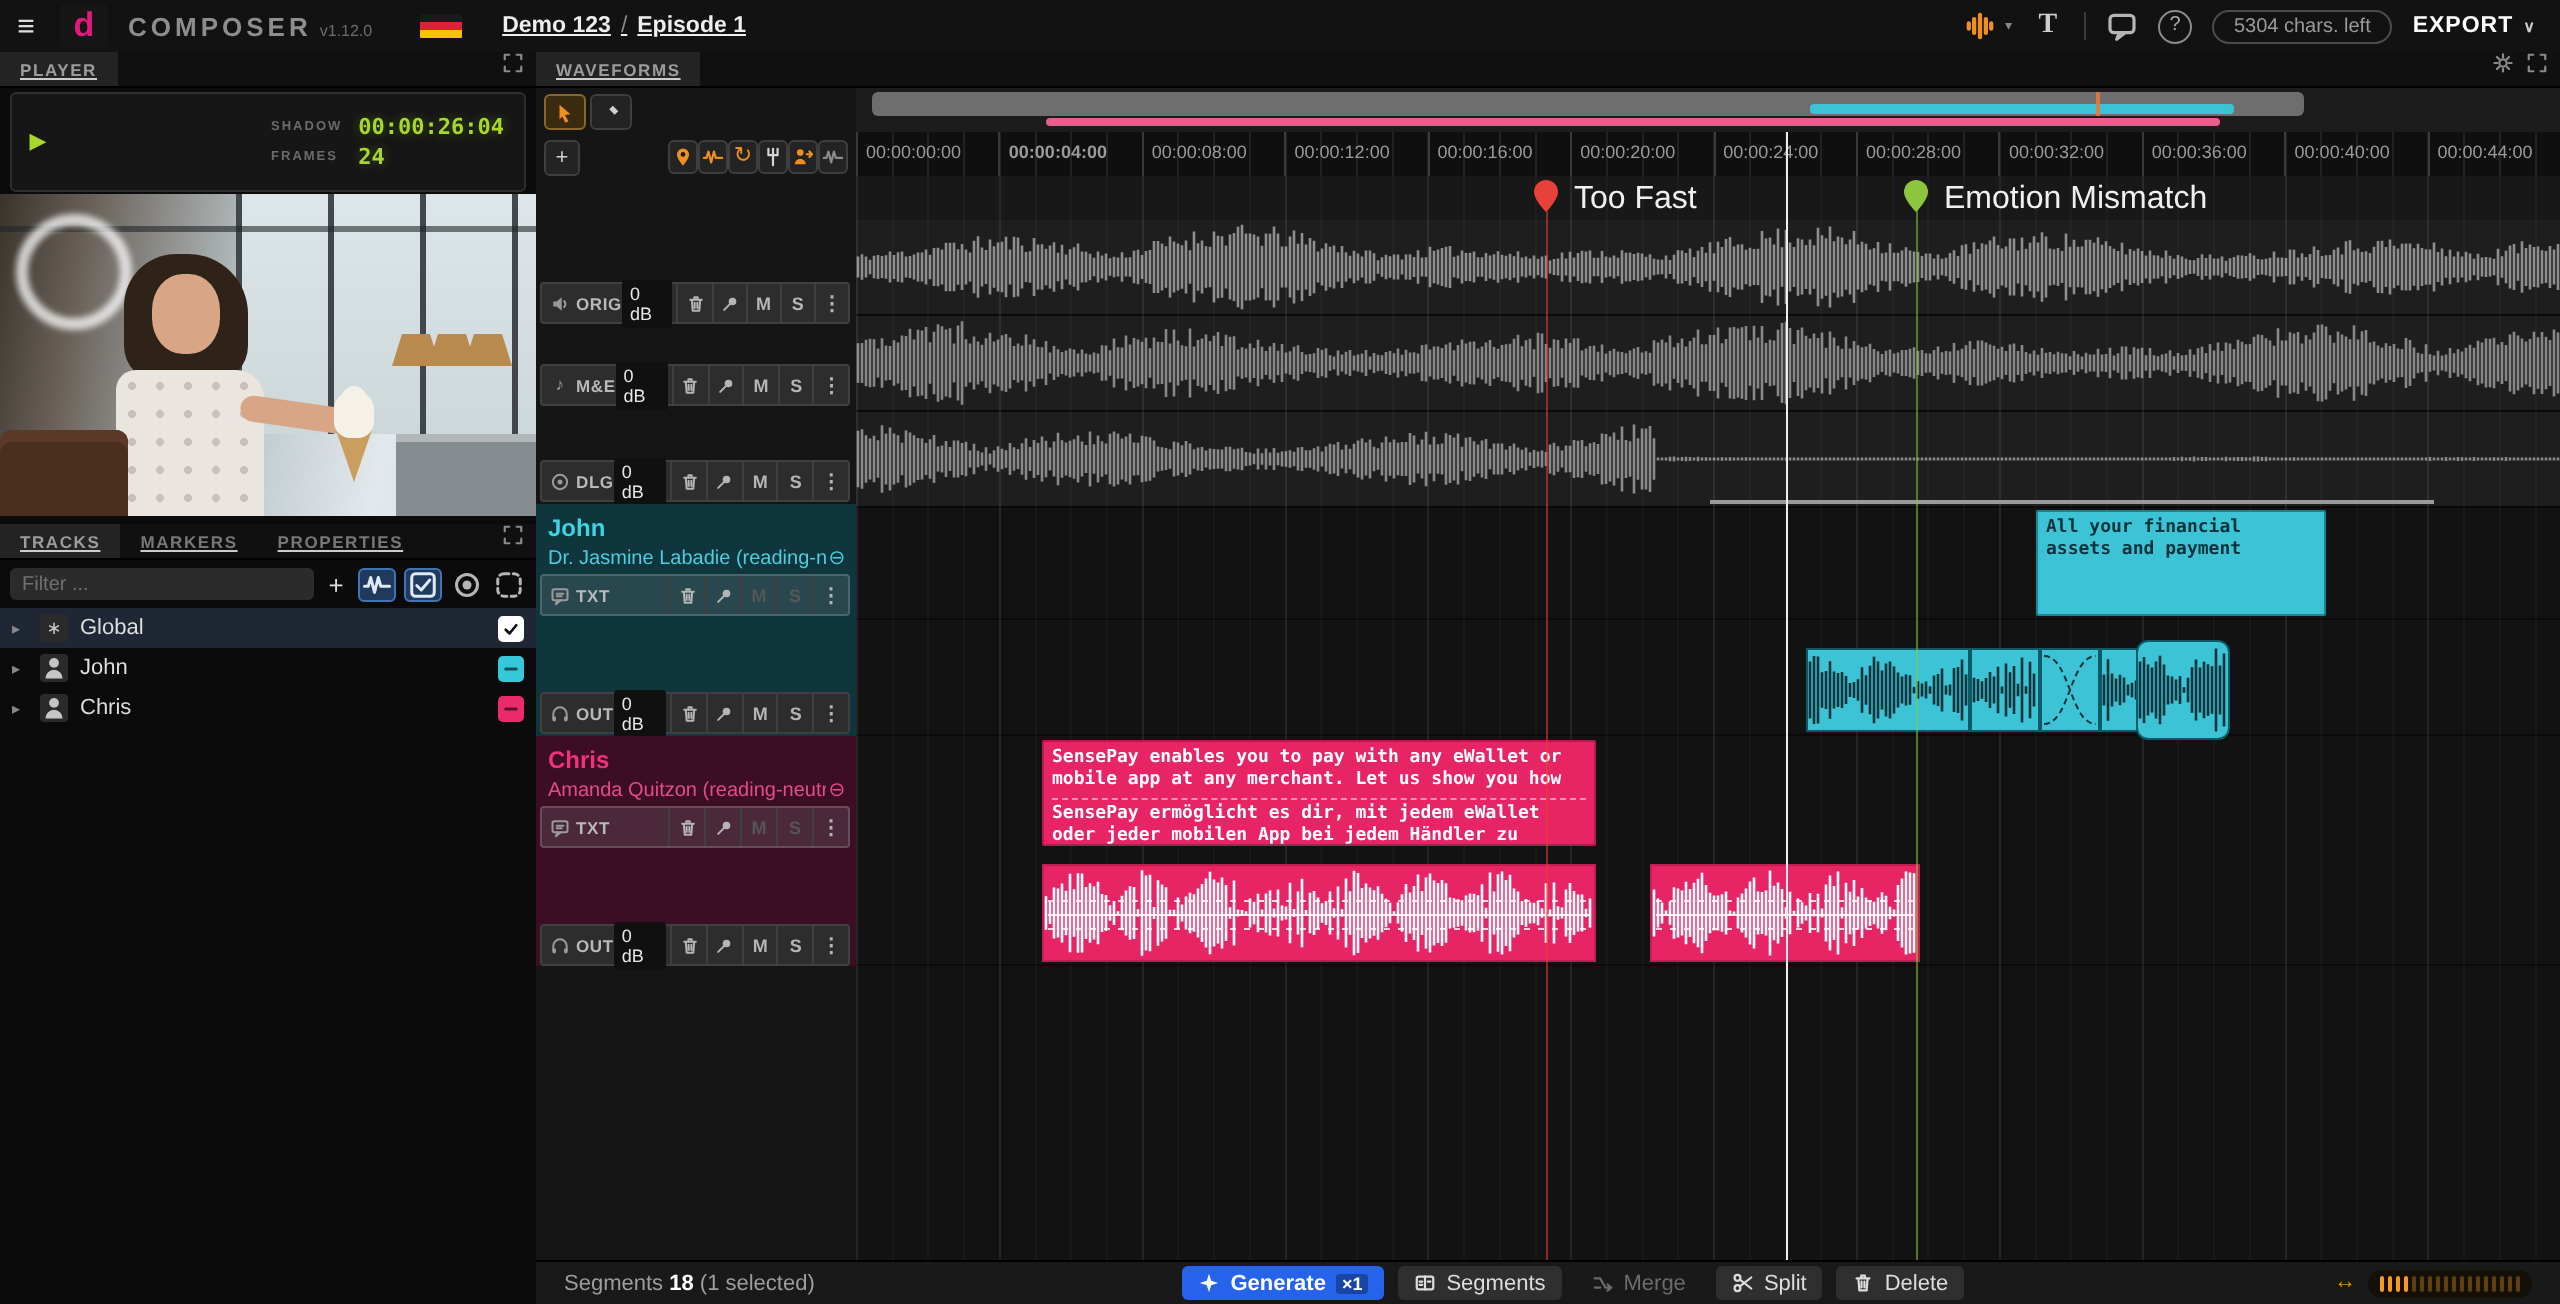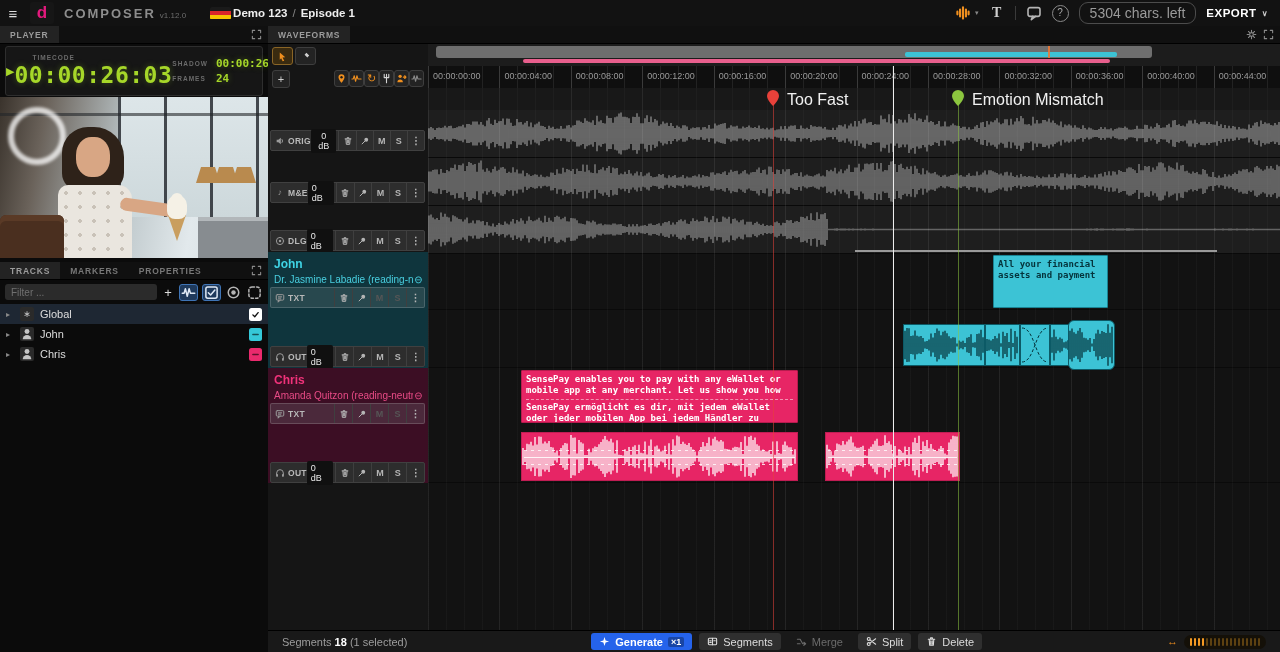--- a/index.html
+++ b/index.html
@@ -11,35 +11,35 @@
   
   #topbar{position:absolute;left:0;top:0;width:1280px;height:26px;background:#121212;
           display:flex;align-items:center;border-bottom:1px solid #000;}
   #hamburger{width:26px;height:26px;color:#ddd;font-size:15px;display:flex;align-items:center;justify-content:center;cursor:pointer;}
   #logo{width:24px;height:22px;margin-left:4px;background:#161616;border-radius:3px;
         color:#e3197d;font-weight:bold;font-size:17px;display:flex;align-items:center;justify-content:center;}
   #apptitle{margin-left:10px;color:#8d8d8d;font-weight:bold;font-size:13px;letter-spacing:2px;}
   #version{margin-left:4px;color:#6d6d6d;font-size:8px;margin-top:4px;}
   #flag{margin-left:24px;width:21px;height:13px;border-radius:2px;overflow:hidden;display:flex;flex-direction:column;}
   #flag div{flex:1;}
-  #project{margin-left:2px;color:#eee;font-weight:bold;font-size:11.5px;}
+  #project{margin-left:20px;color:#eee;font-weight:bold;font-size:11.5px;text-decoration:underline;}
   #project .sep{color:#888;font-weight:normal;margin:0 5px;}
   #topbar-right{margin-left:auto;display:flex;align-items:center;gap:10px;padding-right:12px;}
   .tb-icon{color:#b5b5b5;width:16px;height:16px;cursor:pointer;}
   .tb-divider{width:1px;height:14px;background:#3a3a3a;}
   #audio-icon{color:#ef8f1f;width:18px;height:16px;}
   #audio-caret{color:#888;font-size:7px;margin-left:-7px;}
   #t-icon{color:#cfcfcf;font-size:14px;font-weight:bold;font-family:"Liberation Serif",serif;}
   #help-icon{width:15px;height:15px;border:1px solid #8a8a8a;border-radius:50%;color:#aaa;font-size:10px;}
-  #chars-pill{border:1px solid #4c4c4c;border-radius:9px;color:#9a9a9a;font-size:14px;padding:2px 10px;}
+  #chars-pill{border:1px solid #4c4c4c;border-radius:9px;color:#9a9a9a;font-size:10px;padding:2px 10px;}
   #export-btn{color:#fff;font-weight:bold;font-size:11.5px;letter-spacing:.5px;display:flex;align-items:center;gap:5px;cursor:pointer;}
   #export-btn .caret{font-size:8px;color:#ccc;}
 
   
-  .panel-header{height:17px;background:#101010;border-bottom:1px solid #000;display:flex;align-items:center;}
+  .panel-header{height:17px;background:#101010;border-bottom:1px solid #000;display:flex;text-decoration:underline;}
   .panel-tab{height:100%;padding:0 10px;display:flex;align-items:center;background:#232323;
              color:#9c9c9c;font-size:8.5px;font-weight:bold;letter-spacing:.8px;cursor:pointer;}
   .panel-tab.inactive{background:transparent;color:#777;}
   .hdr-icons{margin-left:auto;display:flex;gap:6px;padding-right:6px;color:#8a8a8a;}
   .hdr-icons .icon{width:11px;height:11px;cursor:pointer;}
 
   
   #leftcol{position:absolute;left:0;top:26px;width:268px;height:626px;background:#0b0b0b;border-right:1px solid #000;}
   #tc-box{position:absolute;left:5px;top:20px;width:256px;height:48px;background:#161616;
           border:1px solid #2e2e2e;border-radius:3px;display:flex;align-items:center;}
@@ -207,24 +207,20 @@
           <span class="icon">
             <svg viewBox="0 0 12 12" width="100%" height="100%" fill="none" stroke="currentColor" stroke-width="1.2" stroke-linecap="round" stroke-linejoin="round">
               <path d="M1.5 4V1.5H4M8 1.5h2.5V4M10.5 8v2.5H8M4 10.5H1.5V8"></path>
             </svg>
           </span>
         </div>
     </div>
 
     <div id="tc-box">
       <div id="play-btn"><span class="icon">▶</span></div>
-      <div id="tc-main">
-        <span class="tc-label">TIMECODE</span>
-        <span id="tc-digits" class="lcd">00:00:26:03</span>
-      </div>
       <div id="tc-right">
         <span class="tc-label">SHADOW</span>
         <span class="lcd">00:00:26:04</span>
         <span class="tc-label">FRAMES</span>
         <span class="lcd">24</span>
       </div>
     </div>
 
     <div id="video">
       <div class="vp" style="left:118px;top:0;width:150px;height:120px;
@@ -391,21 +387,21 @@
       </div>
     <div class="toolbtn" style="left:141px;top:44px;width:13px;height:15px;color:#8a8a8a;">
         <span class="icon">
           <svg viewBox="0 0 12 12" width="100%" height="100%" fill="none" stroke="currentColor" stroke-width="1.2" stroke-linecap="round" stroke-linejoin="round">
             <path d="M1 6.5h1.5l1-3.5 1.5 6 1.5-6 1 3.5H11"></path>
           </svg>
         </span>
       </div>
 
     <div id="audio-strips">
-        <div class="strip" style="top: 104px; text-align: center;">
+        <div class="strip" style="top: 115px;">
           <div class="s-label">
             <span class="icon" style="width:10px;height:10px">
               <svg viewBox="0 0 12 12" width="100%" height="100%" fill="none" stroke="currentColor" stroke-width="1.2" stroke-linecap="round" stroke-linejoin="round">
                 <path d="M2 4.5h2L7 2v8L4 7.5H2z" fill="currentColor" stroke="none"></path>
                 <path d="M8.5 4.2a2.8 2.8 0 0 1 0 3.6"></path>
               </svg>
             </span>
             <span>ORIG</span>
           </div>
           <span class="gain">0 dB</span>
@@ -641,21 +637,21 @@
 
     <div id="overview">
       <div id="ov-thumb"></div>
       <div id="ov-cyan" style="left: 477px; width: 212px; background: rgb(60, 195, 213);"></div>
       <div id="ov-pink" style="left: 95px; width: 587px; background: rgb(232, 95, 141);"></div>
       <div id="ov-ph" style="left: 620px;"></div>
     </div>
 
     <div id="ruler">
         <div class="rtick" style="left: 0px;">00:00:00:00</div>
-        <div class="rtick" style="left: 71.43px;">00:00:04:00</div>
+        <div class="rtick" style="left: 71.43px; font-weight: bold;">00:00:04:00</div>
         <div class="rtick" style="left: 142.86px;">00:00:08:00</div>
         <div class="rtick" style="left: 214.29px;">00:00:12:00</div>
         <div class="rtick" style="left: 285.72px;">00:00:16:00</div>
         <div class="rtick" style="left: 357.15px;">00:00:20:00</div>
         <div class="rtick" style="left: 428.58px;">00:00:24:00</div>
         <div class="rtick" style="left: 500.01px;">00:00:28:00</div>
         <div class="rtick" style="left: 571.44px;">00:00:32:00</div>
         <div class="rtick" style="left: 642.87px;">00:00:36:00</div>
         <div class="rtick" style="left: 714.3px;">00:00:40:00</div>
         <div class="rtick" style="left: 785.73px;">00:00:44:00</div>
@@ -686,21 +682,21 @@
           </svg></div>
     </div>
     <div class="lane audio-lane" id="lane-dlg" style="top:180px;height:48px;">
       <div class="wave-holder"><svg width="852" height="47" viewBox="0 0 852 47">
             <path d="M1 9.4V37.6M3 8.6V38.4M5 11.6V35.4M7 13.3V33.7M9 11.9V35.1M11 14.1V32.9M13 6.6V40.4M15 10.7V36.3M17 7.7V39.3M19 10.8V36.2M21 11.6V35.4M23 15.4V31.6M25 9.2V37.8M27 10.2V36.8M29 11.6V35.4M31 13.0V34.0M33 13.3V33.7M35 15.5V31.5M37 13.6V33.4M39 11.5V35.5M41 17.2V29.8M43 16.7V30.3M45 14.5V32.5M47 17.5V29.5M49 14.3V32.7M51 14.3V32.7M53 15.5V31.5M55 14.9V32.1M57 19.3V27.7M59 15.9V31.1M61 19.4V27.6M63 20.3V26.7M65 17.6V29.4M67 20.7V26.3M69 19.1V27.9M71 17.1V29.9M73 18.4V28.6M75 19.1V27.9M77 15.5V31.5M79 17.6V29.4M81 18.5V28.5M83 15.6V31.4M85 13.1V33.9M87 17.5V29.5M89 14.0V33.0M91 15.5V31.5M93 12.3V34.7M95 14.4V32.6M97 17.7V29.3M99 14.7V32.3M101 10.4V36.6M103 14.1V32.9M105 15.3V31.7M107 14.4V32.6M109 13.6V33.4M111 11.8V35.2M113 14.8V32.2M115 16.5V30.5M117 9.8V37.2M119 16.1V30.9M121 11.8V35.2M123 14.6V32.4M125 15.7V31.3M127 10.9V36.1M129 9.7V37.3M131 10.7V36.3M133 13.2V33.8M135 12.3V34.7M137 10.7V36.3M139 15.3V31.7M141 15.4V31.6M143 11.9V35.1M145 12.2V34.8M147 12.6V34.4M149 14.2V32.8M151 17.2V29.8M153 17.6V29.4M155 18.0V29.0M157 18.6V28.4M159 14.8V32.2M161 15.2V31.8M163 16.6V30.4M165 14.5V32.5M167 15.8V31.2M169 18.6V28.4M171 17.8V29.2M173 17.5V29.5M175 19.3V27.7M177 18.2V28.8M179 18.5V28.5M181 18.6V28.4M183 18.8V28.2M185 17.4V29.6M187 17.4V29.6M189 18.6V28.4M191 18.3V28.7M193 17.9V29.1M195 20.0V27.0M197 20.3V26.7M199 20.9V26.1M201 18.3V28.7M203 20.6V26.4M205 18.2V28.8M207 20.2V26.8M209 18.0V29.0M211 20.4V26.6M213 19.8V27.2M215 19.6V27.4M217 19.1V27.9M219 19.9V27.1M221 17.7V29.3M223 17.5V29.5M225 19.1V27.9M227 19.1V27.9M229 18.1V28.9M231 17.2V29.8M233 19.7V27.3M235 17.3V29.7M237 15.9V31.1M239 16.2V30.8M241 15.0V32.0M243 18.8V28.2M245 16.4V30.6M247 18.4V28.6M249 15.9V31.1M251 14.2V32.8M253 13.3V33.7M255 15.3V31.7M257 13.7V33.3M259 17.4V29.6M261 18.1V28.9M263 15.3V31.7M265 12.3V34.7M267 15.1V31.9M269 13.8V33.2M271 15.4V31.6M273 15.0V32.0M275 15.0V32.0M277 10.5V36.5M279 11.7V35.3M281 16.3V30.7M283 13.7V33.3M285 9.9V37.1M287 16.2V30.8M289 12.4V34.6M291 16.1V30.9M293 15.8V31.2M295 10.6V36.4M297 11.5V35.5M299 12.7V34.3M301 10.8V36.2M303 17.4V29.6M305 12.9V34.1M307 12.5V34.5M309 14.6V32.4M311 16.2V30.8M313 14.2V32.8M315 13.5V33.5M317 18.4V28.6M319 15.7V31.3M321 15.7V31.3M323 15.8V31.2M325 18.8V28.2M327 17.0V30.0M329 15.8V31.2M331 17.8V29.2M333 18.9V28.1M335 17.8V29.2M337 20.1V26.9M339 19.0V28.0M341 19.7V27.3M343 19.3V27.7M345 20.0V27.0M347 16.3V30.7M349 15.4V31.6M351 17.1V29.9M353 19.2V27.8M355 16.7V30.3M357 16.9V30.1M359 14.0V33.0M361 14.4V32.6M363 14.0V33.0M365 17.1V29.9M367 15.6V31.4M369 15.1V31.9M371 16.0V31.0M373 10.8V36.2M375 11.0V36.0M377 12.3V34.7M379 10.2V36.8M381 13.9V33.1M383 7.2V39.8M385 14.0V33.0M387 14.6V32.4M389 6.2V40.8M391 13.1V33.9M393 8.3V38.7M395 8.2V38.8M397 7.0V40.0M399 13.1V33.9M401 22.7V24.3M403 22.8V24.2M405 22.7V24.3M407 22.4V24.6M409 22.3V24.7M411 22.7V24.3M413 22.5V24.5M415 22.4V24.6M417 22.5V24.5M419 22.8V24.2M421 22.4V24.6M423 22.8V24.2M425 22.6V24.4M427 22.8V24.2M429 22.8V24.2M431 22.8V24.2M433 22.6V24.4M435 22.7V24.3M437 22.6V24.4M439 22.8V24.2M441 22.8V24.2M443 22.8V24.2M445 22.6V24.4M447 22.7V24.3M449 22.8V24.2M451 22.8V24.2M453 22.8V24.2M455 22.8V24.2M457 22.8V24.2M459 22.8V24.2M461 22.8V24.2M463 22.8V24.2M465 22.8V24.2M467 22.8V24.2M469 22.8V24.2M471 22.8V24.2M473 22.8V24.2M475 22.8V24.2M477 22.8V24.2M479 22.8V24.2M481 22.8V24.2M483 22.8V24.2M485 22.8V24.2M487 22.8V24.2M489 22.8V24.2M491 22.8V24.2M493 22.8V24.2M495 22.8V24.2M497 22.8V24.2M499 22.8V24.2M501 22.8V24.2M503 22.8V24.2M505 22.8V24.2M507 22.8V24.2M509 22.8V24.2M511 22.8V24.2M513 22.8V24.2M515 22.8V24.2M517 22.8V24.2M519 22.8V24.2M521 22.8V24.2M523 22.8V24.2M525 22.8V24.2M527 22.8V24.2M529 22.8V24.2M531 22.8V24.2M533 22.8V24.2M535 22.8V24.2M537 22.8V24.2M539 22.8V24.2M541 22.8V24.2M543 22.8V24.2M545 22.8V24.2M547 22.8V24.2M549 22.8V24.2M551 22.8V24.2M553 22.8V24.2M555 22.8V24.2M557 22.8V24.2M559 22.8V24.2M561 22.8V24.2M563 22.8V24.2M565 22.8V24.2M567 22.8V24.2M569 22.8V24.2M571 22.8V24.2M573 22.8V24.2M575 22.8V24.2M577 22.8V24.2M579 22.8V24.2M581 22.8V24.2M583 22.8V24.2M585 22.8V24.2M587 22.8V24.2M589 22.8V24.2M591 22.8V24.2M593 22.8V24.2M595 22.8V24.2M597 22.8V24.2M599 22.8V24.2M601 22.8V24.2M603 22.8V24.2M605 22.8V24.2M607 22.8V24.2M609 22.8V24.2M611 22.8V24.2M613 22.8V24.2M615 22.8V24.2M617 22.8V24.2M619 22.8V24.2M621 22.8V24.2M623 22.8V24.2M625 22.8V24.2M627 22.8V24.2M629 22.8V24.2M631 22.8V24.2M633 22.8V24.2M635 22.8V24.2M637 22.8V24.2M639 22.8V24.2M641 22.8V24.2M643 22.8V24.2M645 22.8V24.2M647 22.7V24.3M649 22.8V24.2M651 22.8V24.2M653 22.8V24.2M655 22.7V24.3M657 22.8V24.2M659 22.5V24.5M661 22.8V24.2M663 22.4V24.6M665 22.8V24.2M667 22.6V24.4M669 22.3V24.7M671 22.8V24.2M673 22.5V24.5M675 22.5V24.5M677 22.7V24.3M679 22.7V24.3M681 22.8V24.2M683 22.7V24.3M685 22.4V24.6M687 22.7V24.3M689 22.6V24.4M691 22.5V24.5M693 22.5V24.5M695 22.6V24.4M697 22.8V24.2M699 22.3V24.7M701 22.3V24.7M703 22.5V24.5M705 22.4V24.6M707 22.8V24.2M709 22.8V24.2M711 22.8V24.2M713 22.8V24.2M715 22.7V24.3M717 22.8V24.2M719 22.6V24.4M721 22.8V24.2M723 22.8V24.2M725 22.7V24.3M727 22.8V24.2M729 22.8V24.2M731 22.8V24.2M733 22.8V24.2M735 22.8V24.2M737 22.8V24.2M739 22.8V24.2M741 22.8V24.2M743 22.8V24.2M745 22.8V24.2M747 22.8V24.2M749 22.8V24.2M751 22.8V24.2M753 22.8V24.2M755 22.8V24.2M757 22.8V24.2M759 22.8V24.2M761 22.8V24.2M763 22.8V24.2M765 22.8V24.2M767 22.8V24.2M769 22.8V24.2M771 22.8V24.2M773 22.8V24.2M775 22.8V24.2M777 22.8V24.2M779 22.8V24.2M781 22.8V24.2M783 22.7V24.3M785 22.8V24.2M787 22.5V24.5M789 22.8V24.2M791 22.8V24.2M793 22.7V24.3M795 22.5V24.5M797 22.7V24.3M799 22.7V24.3M801 22.5V24.5M803 22.6V24.4M805 22.8V24.2M807 22.7V24.3M809 22.5V24.5M811 22.8V24.2M813 22.8V24.2M815 22.8V24.2M817 22.8V24.2M819 22.6V24.4M821 22.8V24.2M823 22.8V24.2M825 22.5V24.5M827 22.7V24.3M829 22.7V24.3M831 22.8V24.2M833 22.7V24.3M835 22.8V24.2M837 22.8V24.2M839 22.8V24.2M841 22.8V24.2M843 22.8V24.2M845 22.8V24.2M847 22.8V24.2M849 22.8V24.2M851 22.8V24.2" stroke="#8a8a8a" stroke-width="1.3" fill="none"></path>
           </svg></div>
     </div>
     <div class="dlg-underline" style="left:427px;top:224px;width:362px;"></div>
 
     <div class="lane" id="lane-john-txt" style="top:228px;height:56px;border-bottom:1px solid #0a0a0a;">
-        <div class="seg seg-txt seg-cyan" style="left: 565px; top: 1px; width: 115px; height: 53px;">
+        <div class="seg seg-txt seg-cyan" style="left: 590px; top: 1px; width: 145px; height: 53px;">
           <div class="src">
             <div>All your financial</div>
             <div>assets and payment</div>
           </div>
         </div>
       </div>
     <div class="lane" id="lane-john-gap" style="top:284px;height:12px;"></div>
     <div class="lane" id="lane-john-out" style="top:296px;height:46px;border-bottom:1px solid #0a0a0a;">
         <div class="audio-block cyanb" style="left: 475px; top: 2px; width: 82px; height: 42px;">
           <div class="wave-holder"><svg width="80" height="40" viewBox="0 0 80 40">

